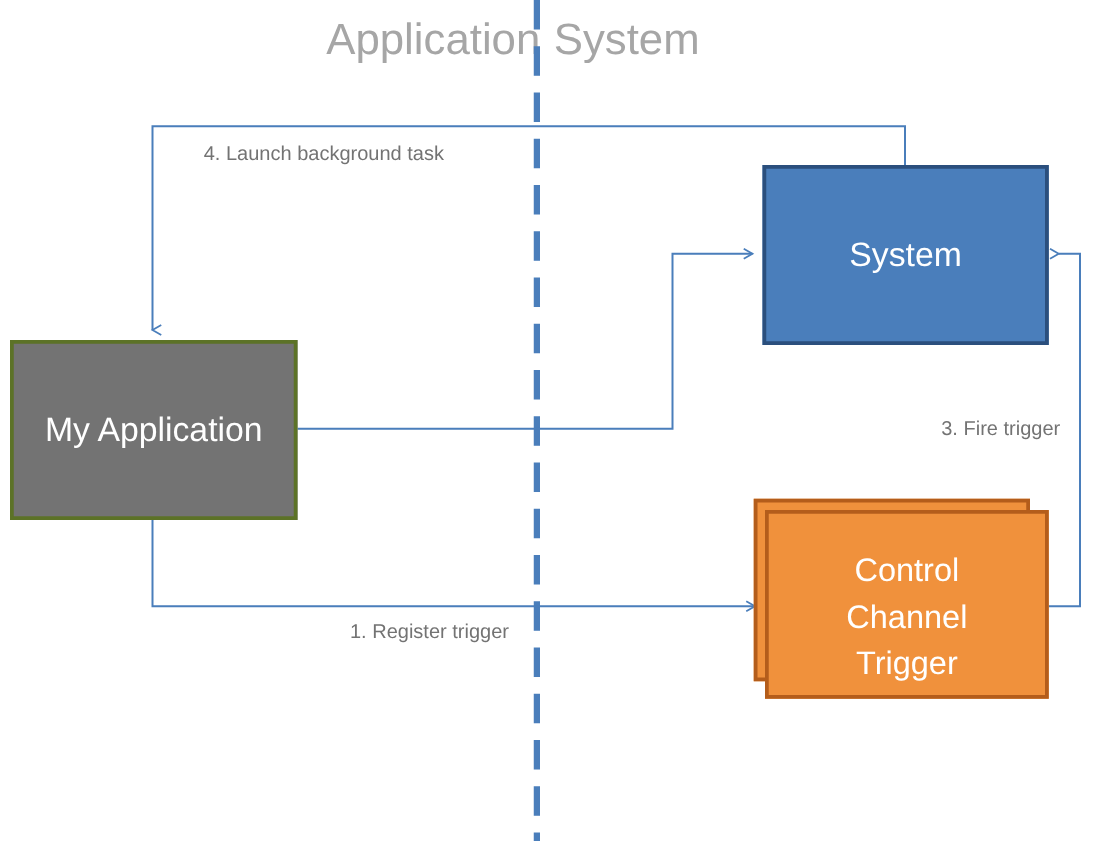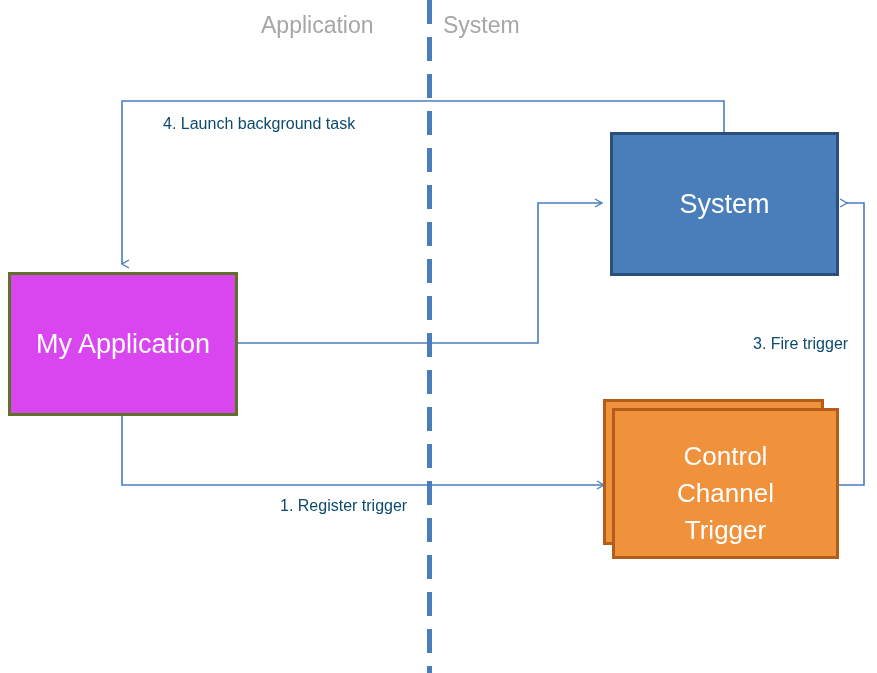--- a/index.html
+++ b/index.html
@@ -15,21 +15,21 @@
     position: relative;
     width: 877px;
     height: 673px;
     background: #ffffff;
     overflow: hidden;
   }
 
   
   .lane-label {
     position: absolute;
-    font-size: 23px;
+    font-size: 35px;
     color: #a6a6a6;
     font-family: "Liberation Sans", sans-serif;
     white-space: nowrap;
     line-height: 1;
   }
   #lane-application { left: 261px; top: 14px; }
   #lane-system      { left: 443px; top: 14px; }
 
   
   #boundary {
@@ -55,21 +55,21 @@
     justify-content: center;
     text-align: center;
     color: #ffffff;
     font-family: "Liberation Sans", sans-serif;
     font-weight: 400;
   }
 
   #node-my-application {
     left: 8px;  top: 272px;
     width: 230px; height: 144px;
-    background: #d946ef;
+    background: #737373;
     border: 3px solid #5c7227;
     font-size: 27px;
   }
 
   #node-system {
     left: 610px; top: 132px;
     width: 229px; height: 144px;
     background: #4a7ebb;
     border: 3px solid #2b4f7d;
     font-size: 27px;
@@ -113,21 +113,21 @@
   .conn-path {
     fill: none;
     stroke: #4a7ebb;
     stroke-width: 1.6;
   }
 
   
   .conn-label {
     position: absolute;
     font-size: 16px;
-    color: #0c4a6e;
+    color: #737373;
     font-family: "Liberation Sans", sans-serif;
     white-space: nowrap;
     background: rgba(255,255,255,0.0);
     line-height: 1;
   }
   #label-step4 { left: 163px; top: 116px; }
   #label-step2 { left: 274px; top: 357px; }
   #label-step1 { left: 268px; top: 498px; margin-left: 12px; }
   #label-step3 { left: 753px; top: 336px; }
 </style>

